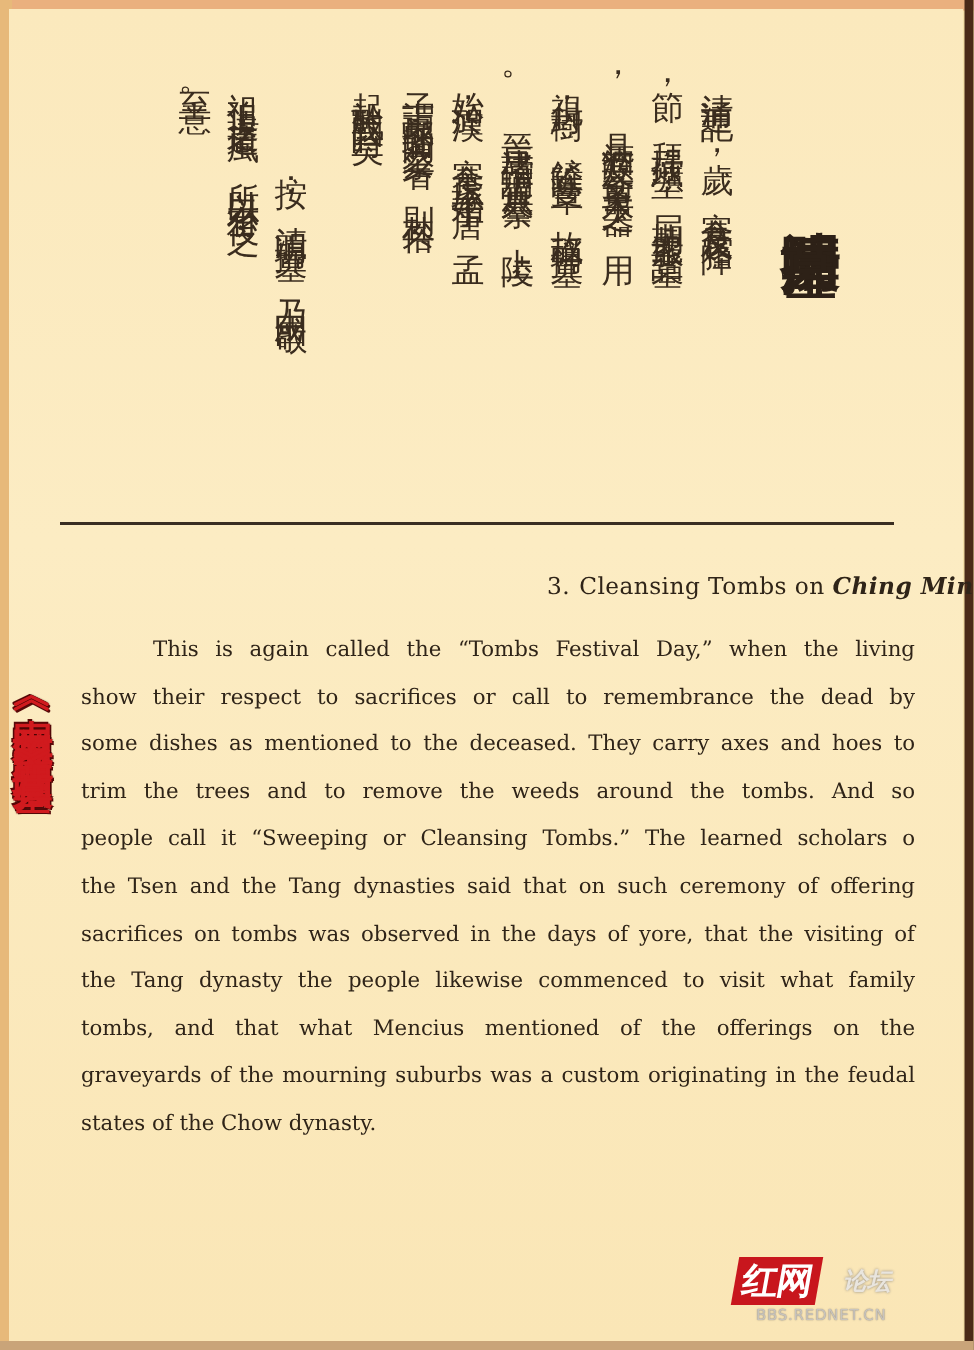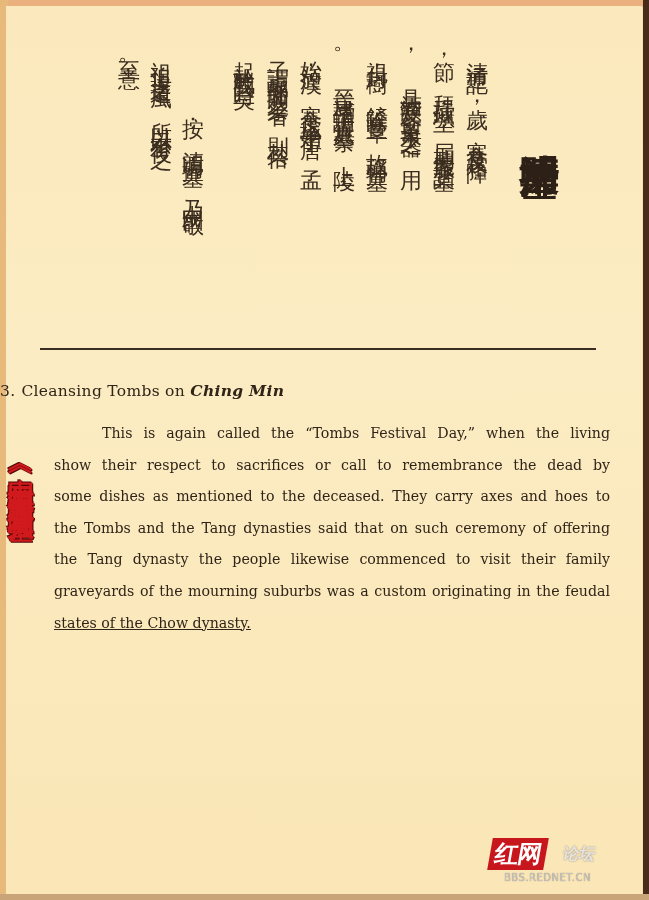--- a/index.html
+++ b/index.html
@@ -30,34 +30,34 @@
     writing-mode: vertical-rl; text-orientation: upright;
     font-family: "DejaVu Serif", serif;
     font-size: 40px; line-height: 44px; letter-spacing: 2px;
     color: #2d2117; font-weight: bold;
   }
   .rule {
     position: absolute; left: 40px; top: 348px; width: 556px; height: 2px;
     background: #3a2e22;
   }
   .en-heading {
-    position: absolute; left: 0; top: 381px; width: 649px; text-align: left;
+    position: absolute; left: 0; top: 381px; width: 649px; text-align: right;
     font-family: "DejaVu Serif", serif; font-size: 15.5px; color: #2f2418;
     letter-spacing: 0.3px;
   }
   .en-heading .num { margin-right: 6px; }
   .en-heading em { font-style: italic; font-weight: bold; }
   .en-body {
     position: absolute; left: 54px; top: 418px; width: 556px;
     font-family: "DejaVu Serif", serif; font-size: 14.2px; line-height: 31.6px;
     color: #2f2418;
   }
   .en-line { display: block; white-space: nowrap; text-align: justify; text-align-last: justify; height: 31.6px; }
   .en-line.first { text-indent: 48px; }
-  .en-line.last { text-align-last: left; text-decoration: underline; }
+  .en-line.last { text-align-last: left; }
 
   .side-caption {
     position: absolute; left: 4px; top: 455px;
     writing-mode: vertical-rl; text-orientation: upright;
     font-family: "DejaVu Sans", sans-serif; font-weight: bold;
     font-size: 27px; line-height: 34px; letter-spacing: 3px;
     color: #d01a1e;
     text-shadow: 0 0 1px #3a0000, 1px 1px 0 #5a0a0a, -1px -1px 0 #5a0a0a;
   }
 
@@ -107,22 +107,26 @@
 <div class="rule"></div>
 
 <div class="en-heading">
   <span class="num">3.</span><span>Cleansing Tombs on </span><em>Ching Min</em>
 </div>
 
 <div class="en-body">
   <span class="en-line first">This is again called the “Tombs Festival Day,”  when the living</span>
   <span class="en-line">show their respect to sacrifices or  call to remembrance the dead by</span>
   <span class="en-line">some dishes as mentioned  to the deceased.  They carry axes and hoes to</span>
-  <span class="en-line">the Tombs and the Tang dynasties said that on such ceremony of offering</span>
-  <span class="en-line">the Tang dynasty the people likewise commenced to visit their family</span>
+  <span class="en-line">trim the trees and to remove the weeds around the tombs.  And so</span>
+  <span class="en-line">people call it “Sweeping or Cleansing Tombs.”  The learned scholars o</span>
+  <span class="en-line">the Tsen and the Tang dynasties said that on such ceremony of offering</span>
+  <span class="en-line">sacrifices on tombs was observed in the days of yore, that the visiting of</span>
+  <span class="en-line">the Tang dynasty the people likewise commenced to visit what family</span>
+  <span class="en-line">tombs,  and that what  Mencius  mentioned  of  the  offerings  on  the</span>
   <span class="en-line">graveyards of the mourning suburbs was a custom originating in the feudal</span>
   <span class="en-line last">states of the Chow dynasty.</span>
 </div>
 
 <div class="side-caption">《中国年节习俗考》之清明扫墓</div>
 
 <div class="watermark">
   <div class="wm-red">红网</div>
   <div class="wm-grey">论坛</div>
   <div class="wm-url">BBS.REDNET.CN</div>

